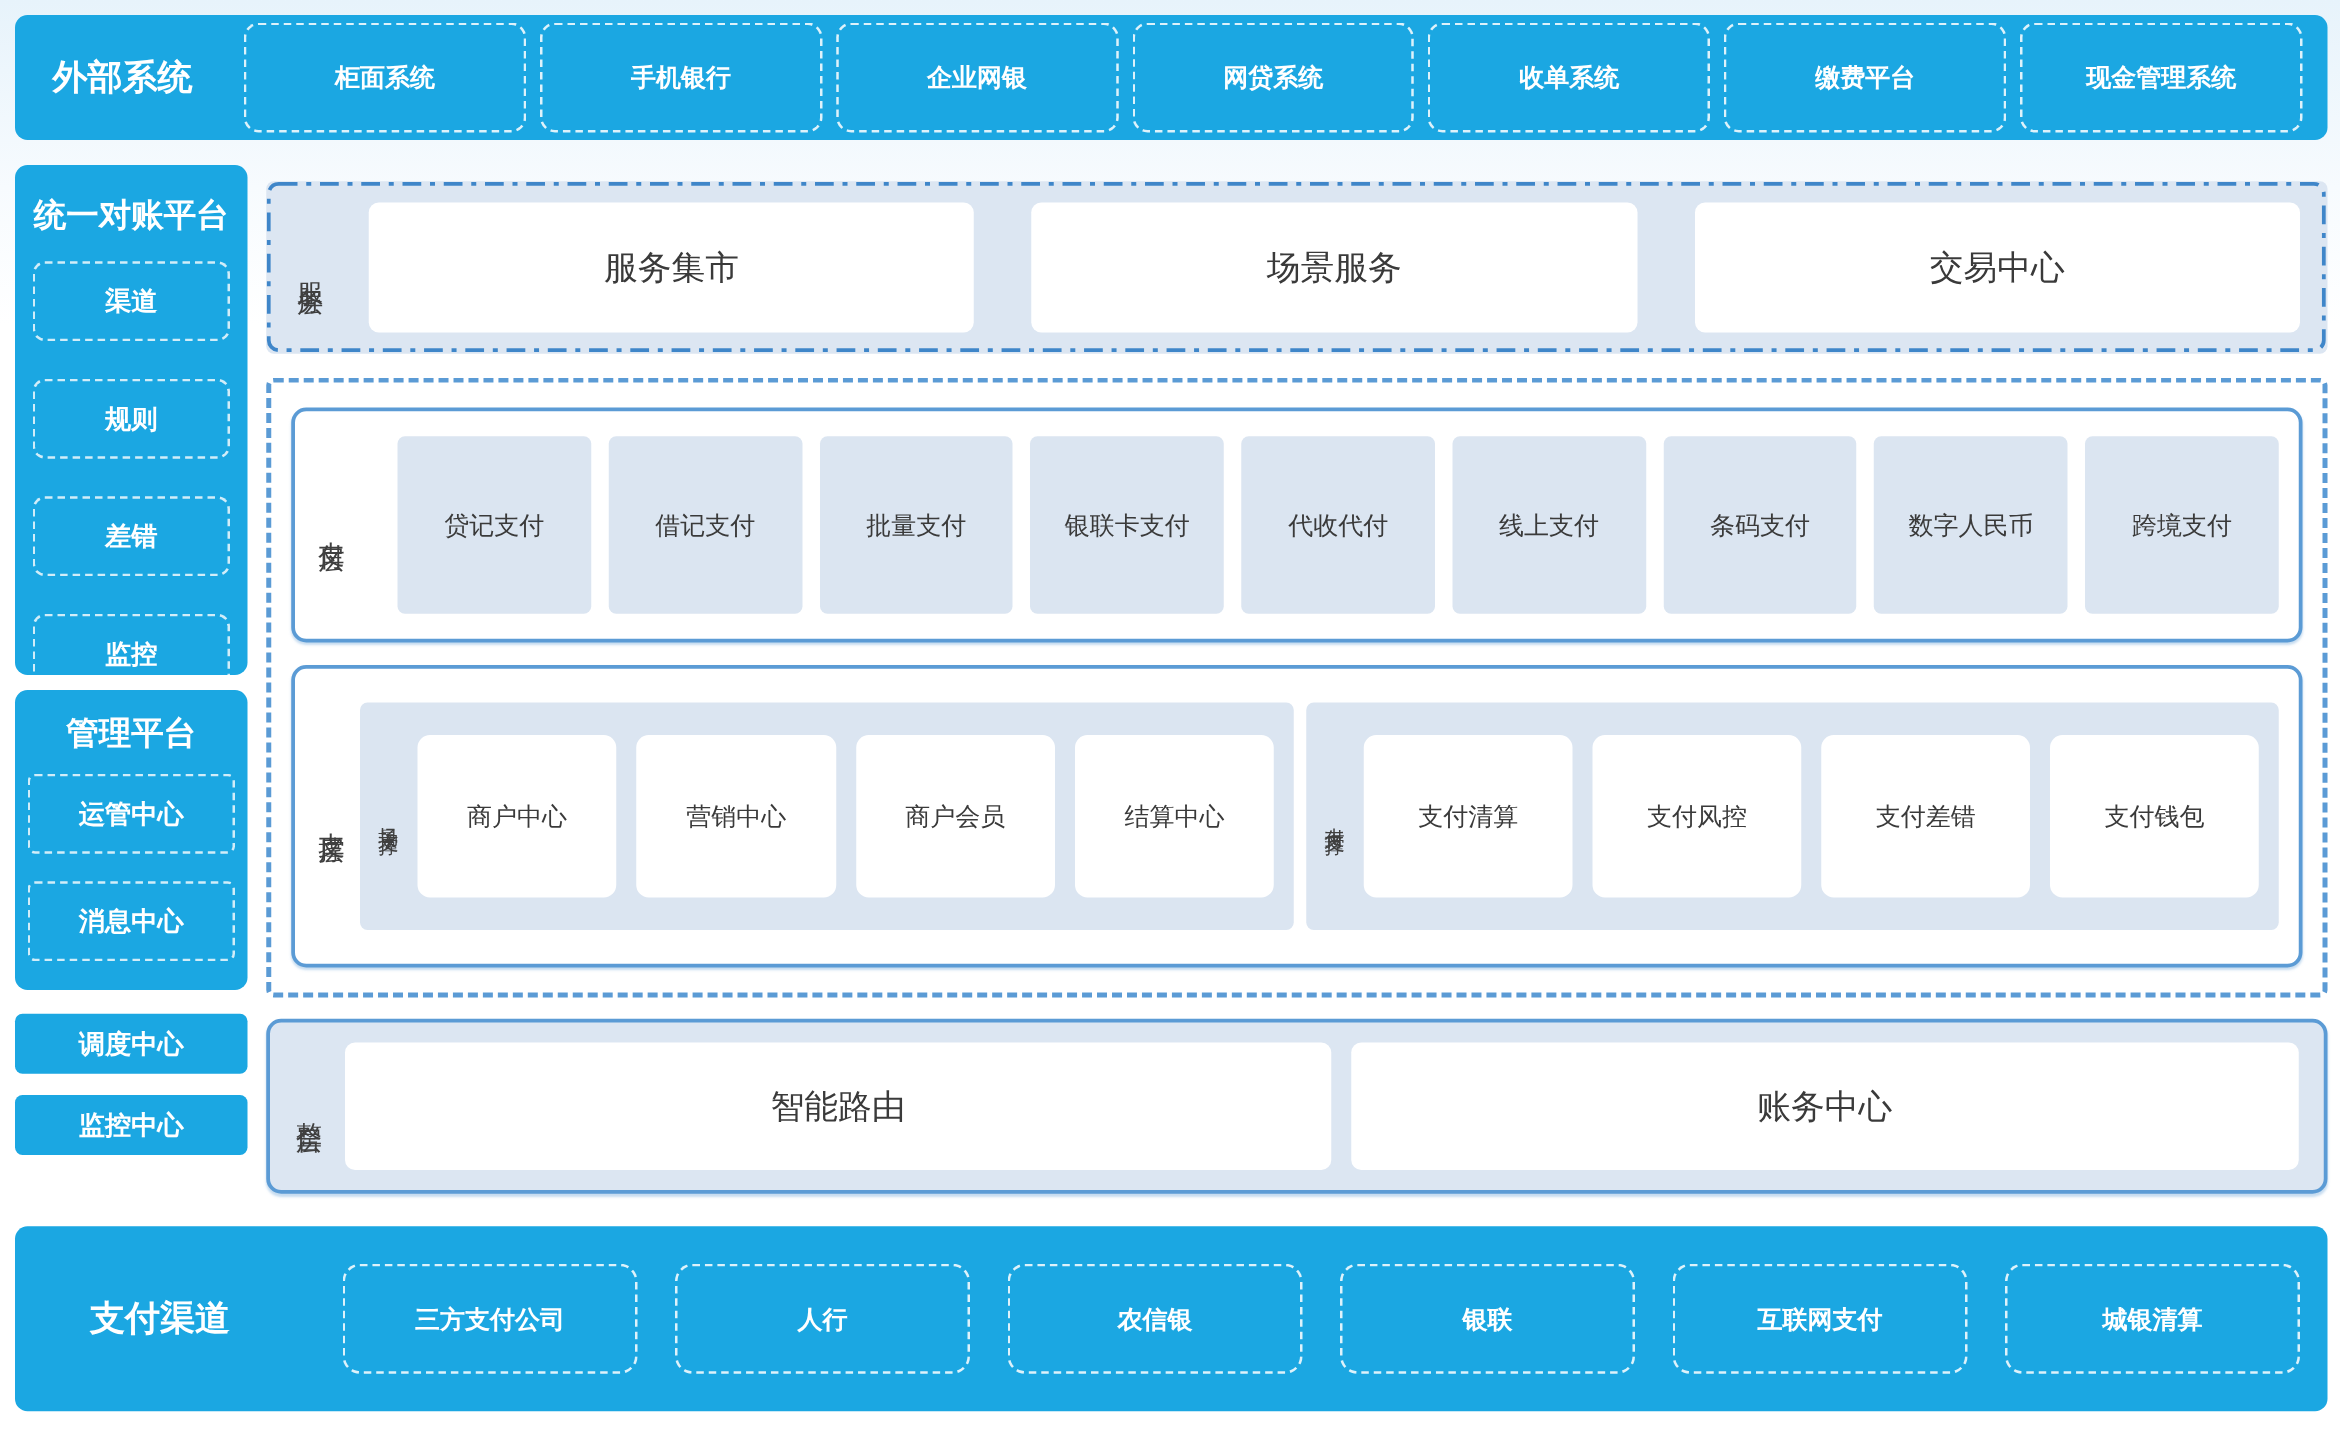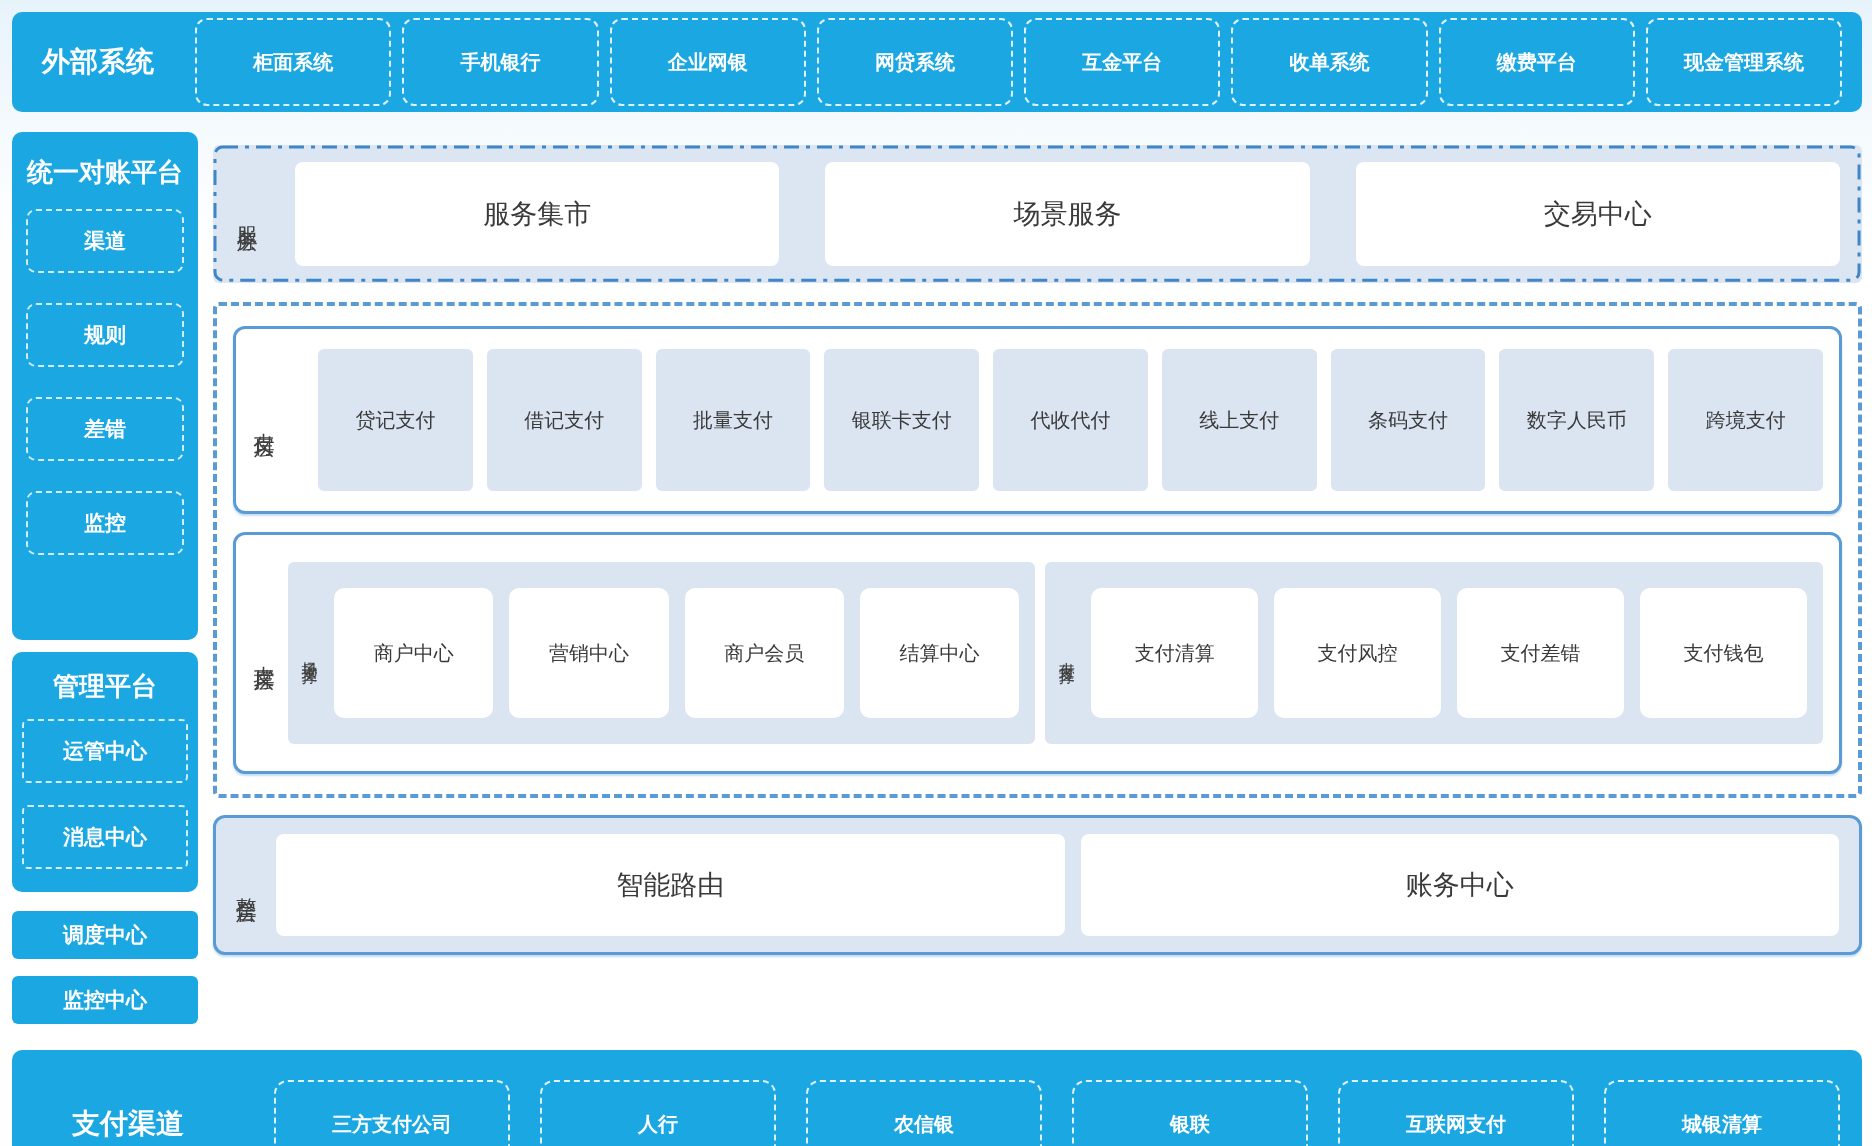--- a/index.html
+++ b/index.html
@@ -32,21 +32,21 @@
   .topbar .bar-item{height:88px;}
   .bottombar .bar-item{height:88px;border-radius:14px;}
 
   
   .middle{display:flex;gap:15px;margin-top:20px;}
   .sidebar{width:186px;flex:none;display:flex;flex-direction:column;}
   .sideblock{
     background:#1ba7e2;border-radius:10px;color:#fff;box-sizing:border-box;
     display:flex;flex-direction:column;align-items:center;
   }
-  .sideblock.recon{height:508px;padding-top:26px;}
+  .sideblock.recon{height:408px;padding-top:26px;}
   .sideblock.mgmt{height:240px;padding-top:20px;margin-top:12px;}
   .side-title{font-size:26px;font-weight:bold;text-align:center;line-height:1.1;}
   .side-items{width:100%;display:flex;flex-direction:column;align-items:center;margin-top:22px;gap:30px;}
   .side-item{
     width:158px;height:64px;border:2px dashed rgba(255,255,255,.8);border-radius:10px;
     display:flex;align-items:center;justify-content:center;
     font-size:21px;font-weight:bold;box-sizing:border-box;
   }
   .sideblock.mgmt .side-items{margin-top:18px;gap:22px;}
   .sideblock.mgmt .side-item{width:166px;border-radius:6px;}
@@ -138,21 +138,20 @@
   <div class="bar-items">
 
       <div class="bar-item">柜面系统</div>
 
       <div class="bar-item">手机银行</div>
 
       <div class="bar-item">企业网银</div>
 
       <div class="bar-item">网贷系统</div>
 
-      <div class="bar-item">互金平台</div>
 
       <div class="bar-item">收单系统</div>
 
       <div class="bar-item">缴费平台</div>
 
       <div class="bar-item">现金管理系统</div>
     </div>
 </div>
 
 <div class="middle">

